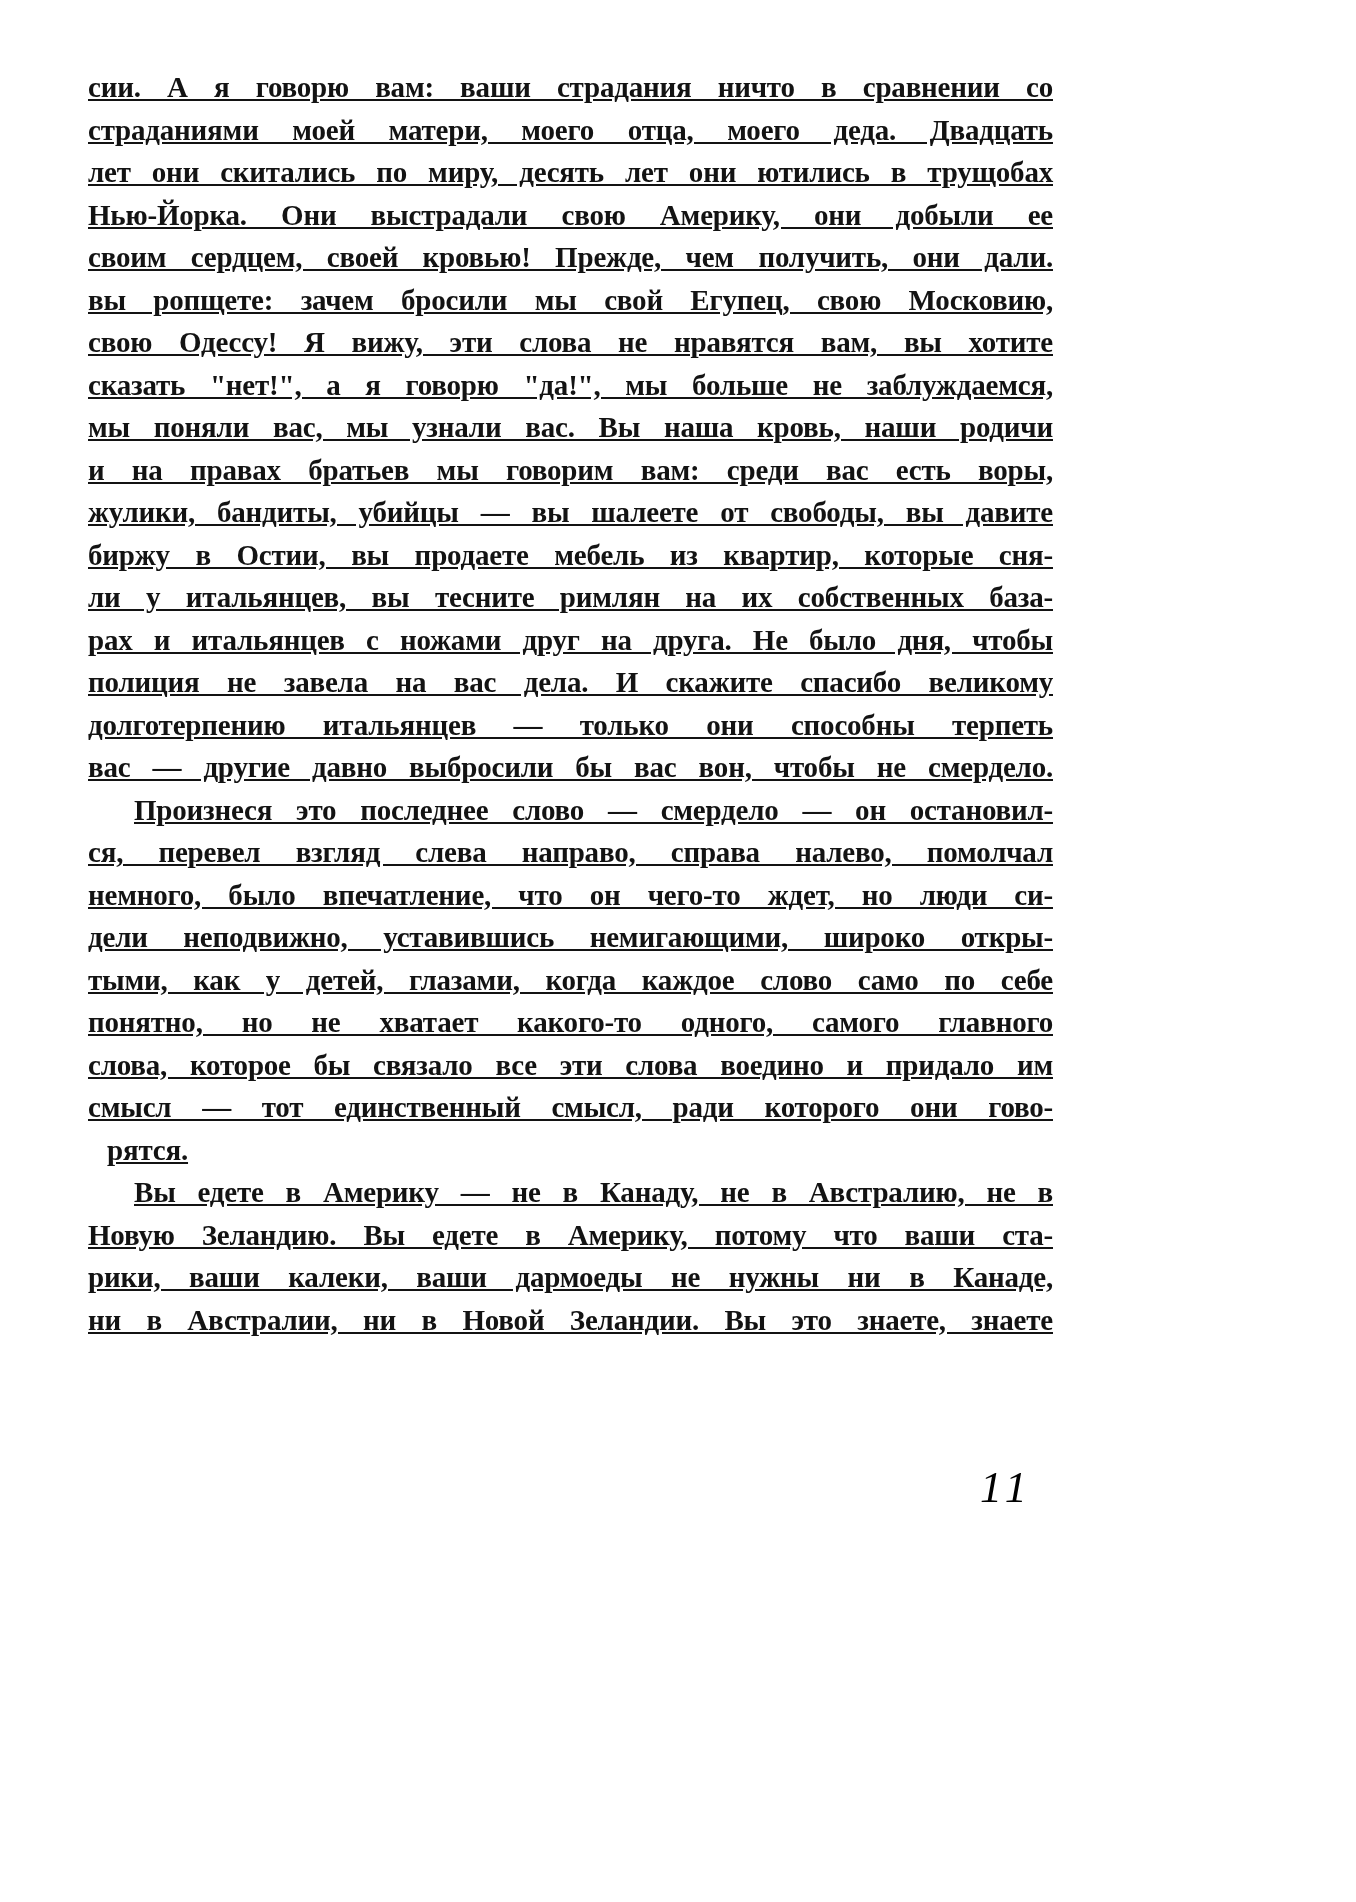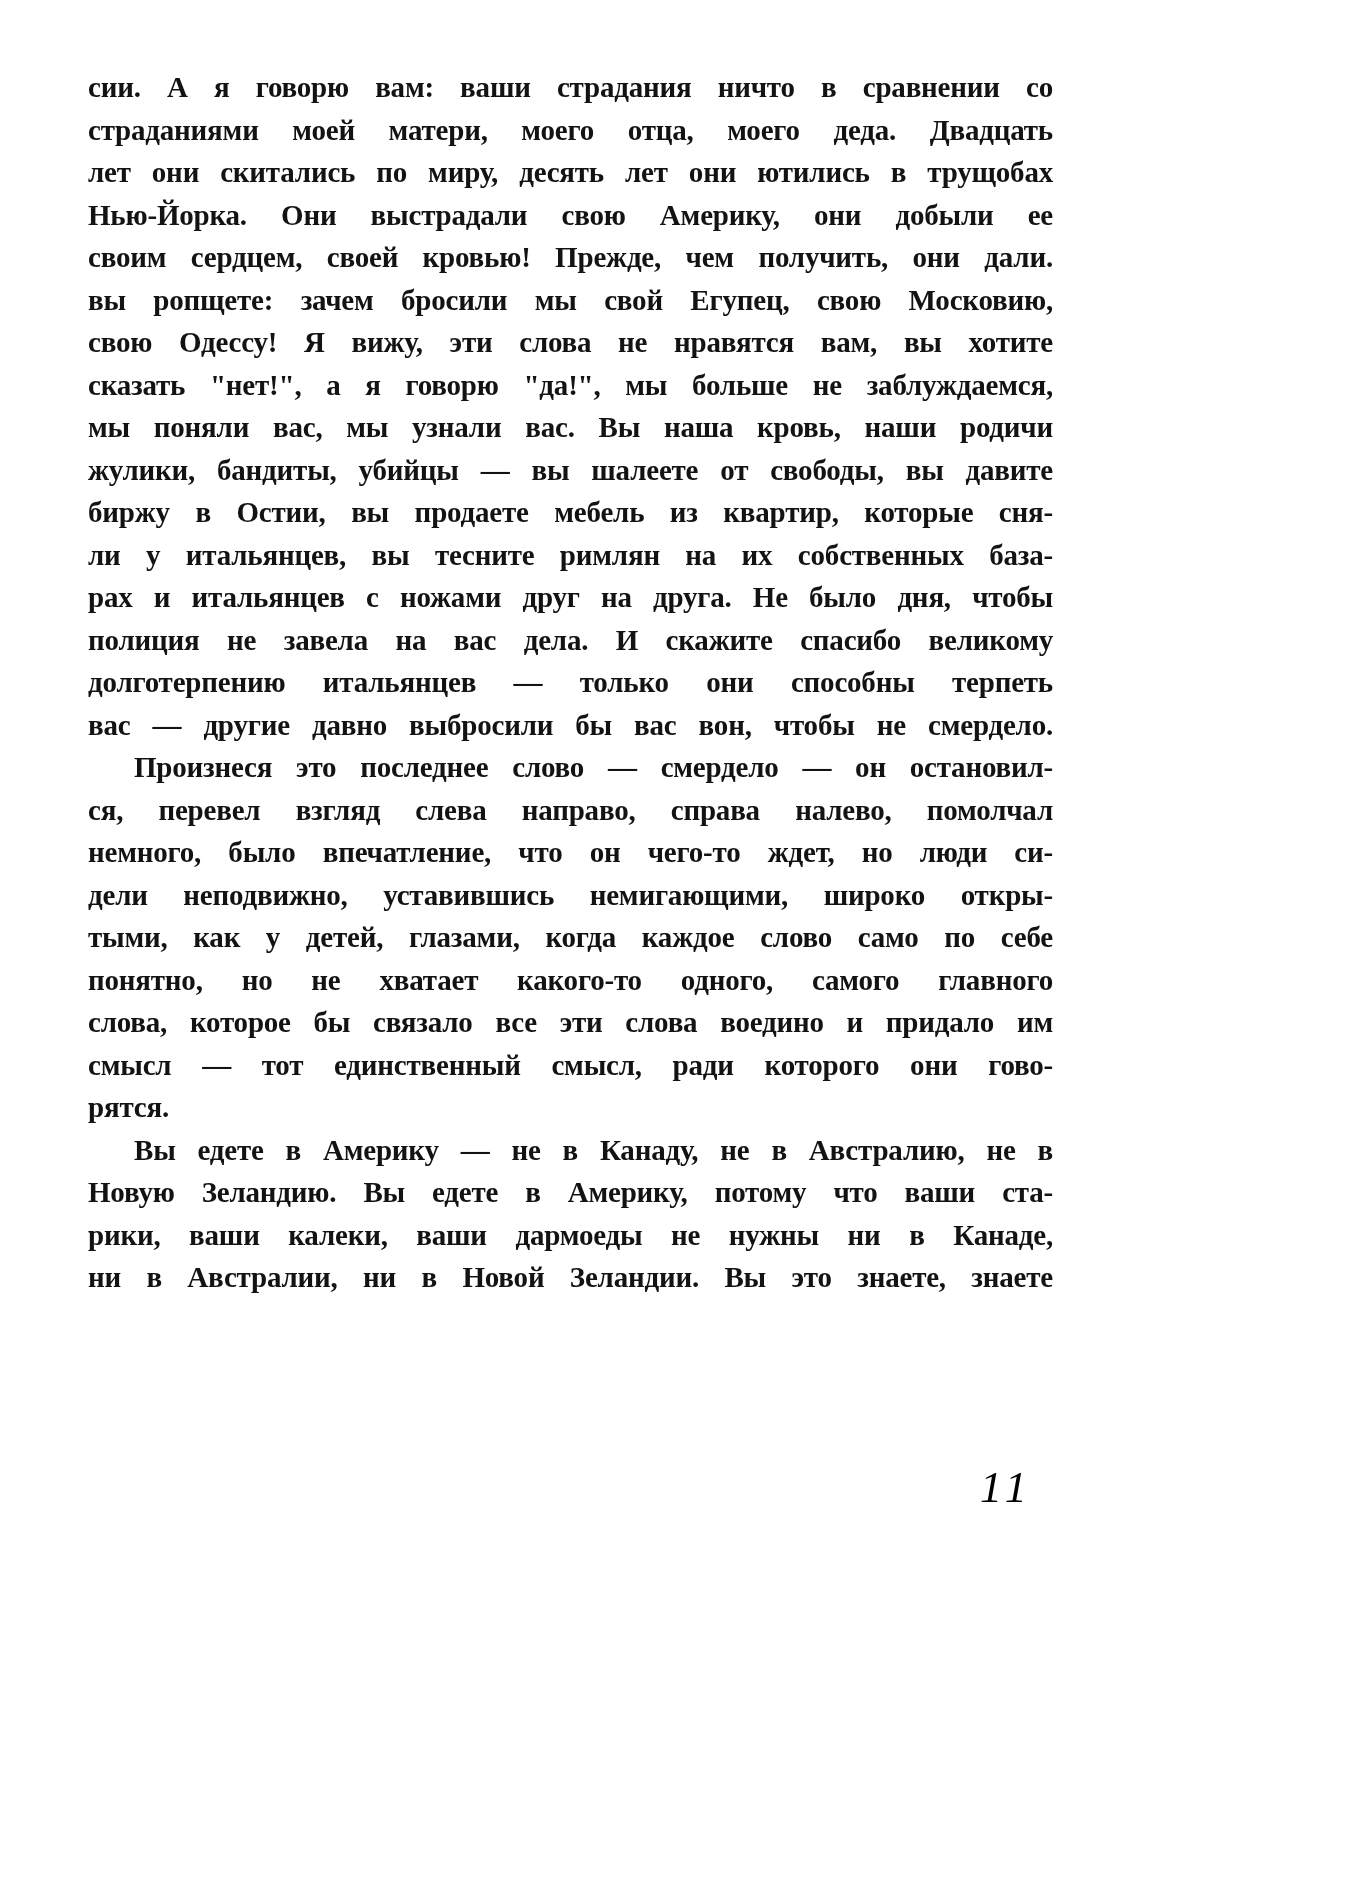--- a/index.html
+++ b/index.html
@@ -25,27 +25,29 @@
     top: 66px;
     width: 965px;
     color: #131313;
     font-weight: 700;
     font-size: 29px;
     line-height: 42.5px;
     letter-spacing: -0.2px;
   }
   .paragraph {
     margin: 0;
+    text-decoration: underline;
   }
   .line {
     text-align: justify;
     text-align-last: justify;
   }
   .line.no-justify-last {
     text-align-last: left;
+    margin-left: 19px;
   }
   .line.first-indent {
     text-indent: 46px;
   }
   .page-number {
     position: absolute;
     left: 980px;
     top: 1462px;
     font-style: italic;
     font-weight: 400;
@@ -62,20 +64,21 @@
       <div class="paragraph">
         <div class="line">сии. А я говорю вам: ваши страдания ничто в сравнении со</div>
         <div class="line">страданиями моей матери, моего отца, моего деда. Двадцать</div>
         <div class="line">лет они скитались по миру, десять лет они ютились в трущобах</div>
         <div class="line">Нью-Йорка. Они выстрадали свою Америку, они добыли ее</div>
         <div class="line">своим сердцем, своей кровью! Прежде, чем получить, они дали.</div>
         <div class="line">вы ропщете: зачем бросили мы свой Егупец, свою Московию,</div>
         <div class="line">свою Одессу! Я вижу, эти слова не нравятся вам, вы хотите</div>
         <div class="line">сказать "нет!", а я говорю "да!", мы больше не заблуждаемся,</div>
         <div class="line">мы поняли вас, мы узнали вас. Вы наша кровь, наши родичи</div>
+        <div class="line">и на правах братьев мы говорим вам: среди вас есть воры,</div>
         <div class="line">жулики, бандиты, убийцы — вы шалеете от свободы, вы давите</div>
         <div class="line">биржу в Остии, вы продаете мебель из квартир, которые сня-</div>
         <div class="line">ли у итальянцев, вы тесните римлян на их собственных база-</div>
         <div class="line">рах и итальянцев с ножами друг на друга. Не было дня, чтобы</div>
         <div class="line">полиция не завела на вас дела. И скажите спасибо великому</div>
         <div class="line">долготерпению итальянцев — только они способны терпеть</div>
         <div class="line">вас — другие давно выбросили бы вас вон, чтобы не смердело.</div>
       </div>
       <div class="paragraph">
         <div class="line first-indent">Произнеся это последнее слово — смердело — он остановил-</div>

